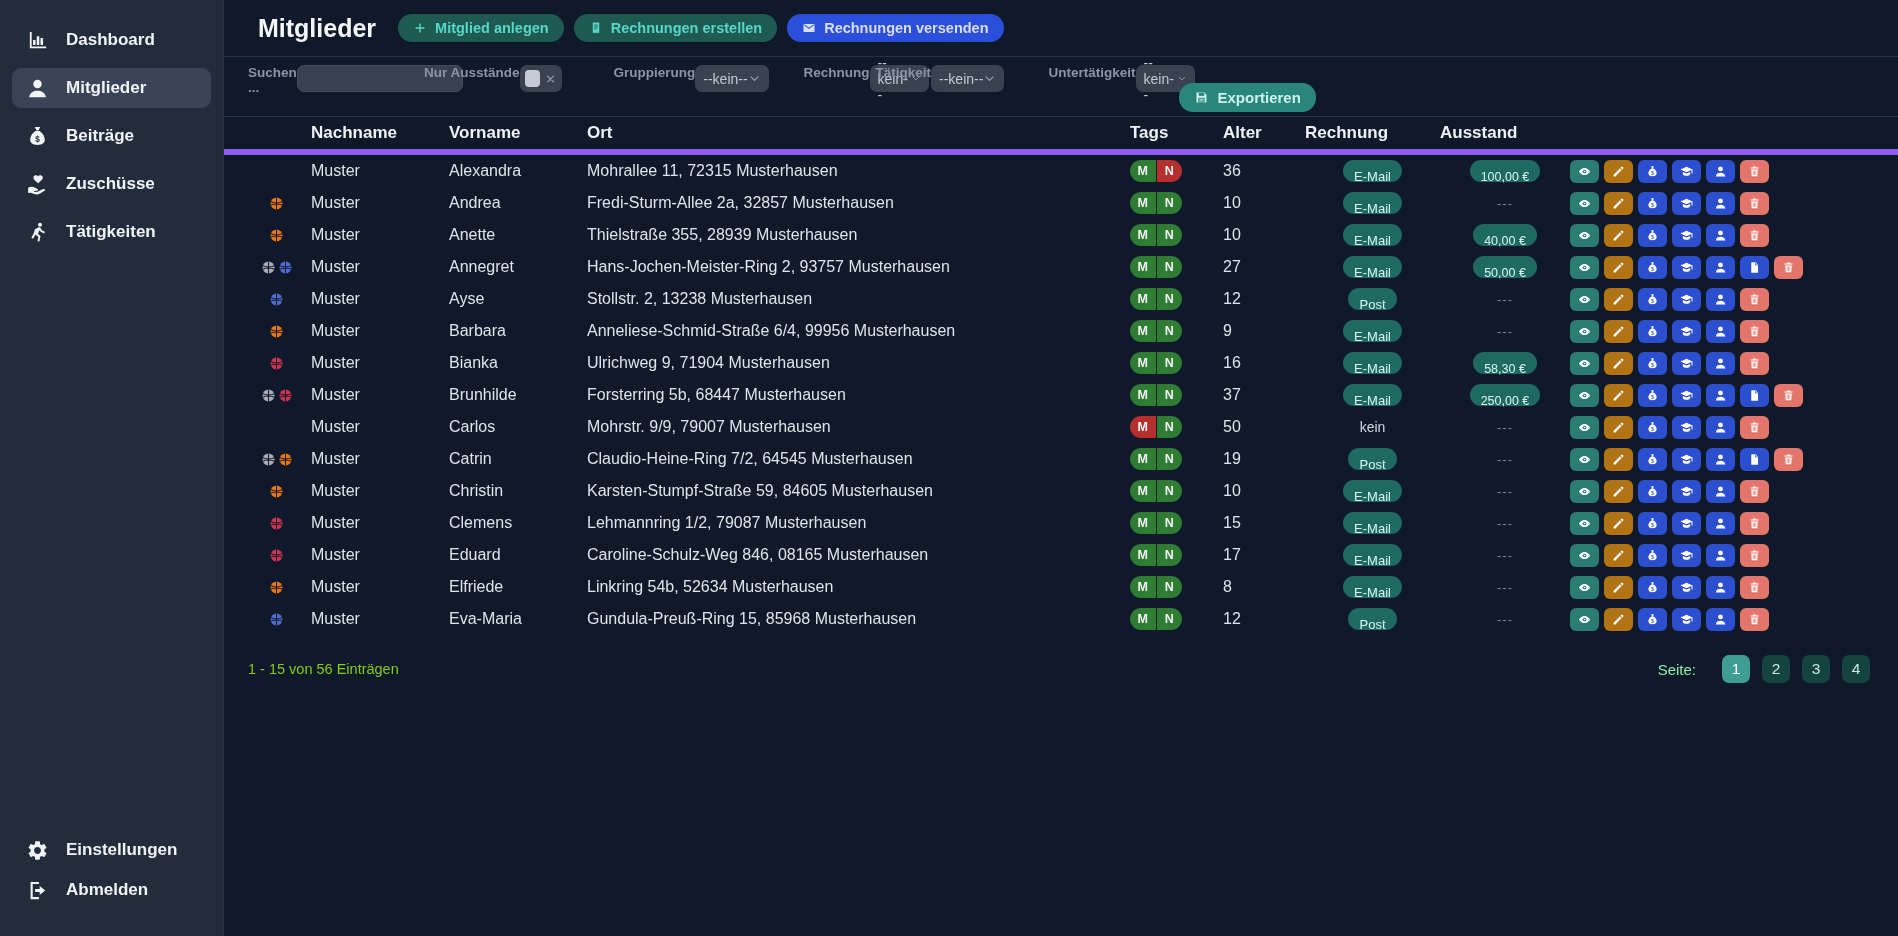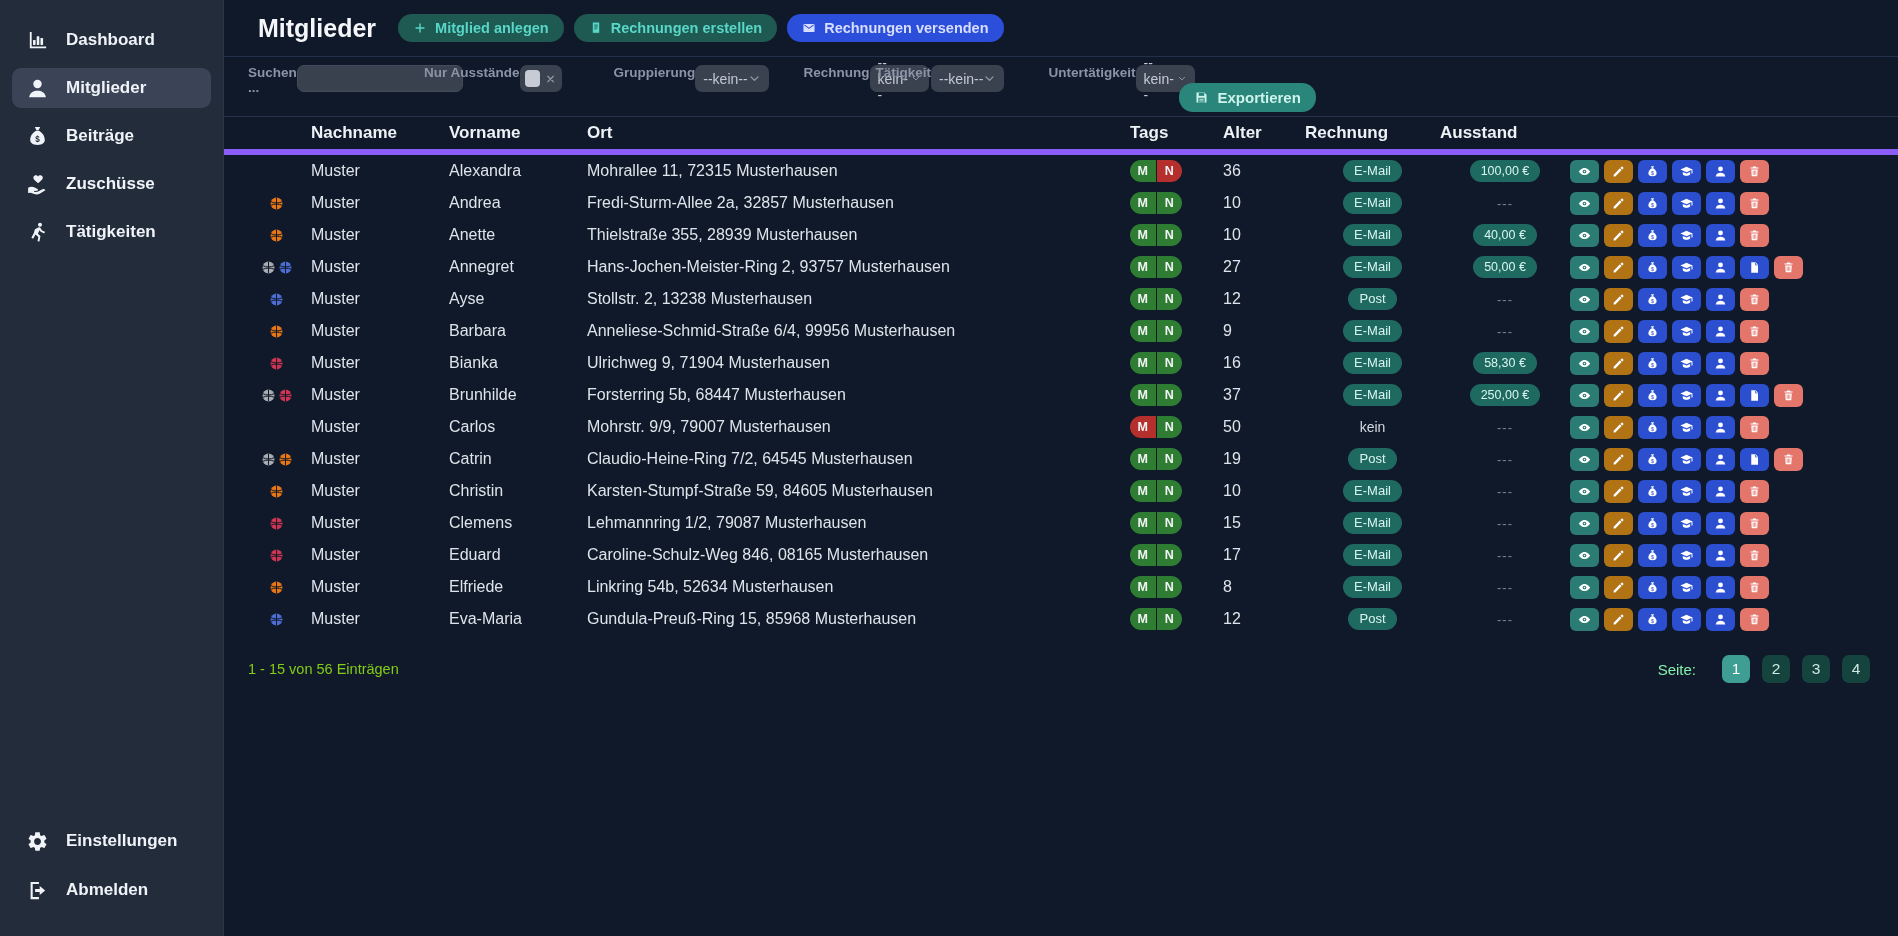--- a/index.html
+++ b/index.html
@@ -11,21 +11,21 @@
   .app { display:flex; width:1898px; height:936px; }
 
   
   .sidebar {
     width:224px; min-width:224px; height:100%;
     background:#222c3b; border-right:1px solid #2b3547;
     display:flex; flex-direction:column; padding:20px 0 26px 0;
     --hole:#222c3b;
   }
   .nav-top { display:flex; flex-direction:column; gap:8px;justify-content:center; }
-  .nav-bottom { margin-top:auto; display:flex; flex-direction:column; gap:9px; }
+  .nav-bottom { margin-top:auto; display:flex; flex-direction:column; }
   .nav-item {
     display:flex; align-items:center; gap:17px;
     height:40px; margin:0 12px; padding:0 14px;
     border-radius:9px; cursor:pointer;
     color:#f0f3f7; font-size:17px; font-weight:700;
   }
   .nav-item.active { background:#3a4456; --hole:#3a4456; }
   .nav-item .icon { width:23px; height:23px; display:inline-flex; }
   .nav-item .icon svg { width:100%; height:100%; }
 
@@ -106,21 +106,21 @@
   .ball svg { width:100%; height:100%; }
   .cell-center { display:flex; justify-content:center; align-items:center; }
   .tagpill { display:flex; gap:1px; width:52px; height:22px; }
   .tag-seg {
     flex:1; font-size:12.5px; font-weight:700; color:#f2f4f7;
     display:flex; align-items:center; justify-content:center;
   }
   .tag-seg:first-child { border-radius:11px 0 0 11px; }
   .tag-seg:last-child { border-radius:0 11px 11px 0; }
   .pill {
-    display:inline-block; padding:0 11px; height:22px; line-height:22px;
+    display:inline-block; padding:6px 11px; height:22px; line-height:22px;
     border-radius:11px; font-size:13px; background:#1e6a61; color:#d9f4ef;
   }
   .pill-sm { font-size:12.5px; }
   .plain-val { font-size:14px; color:#d3d9e1; }
   .dashes { color:#7d8799; letter-spacing:1px; font-size:13px; }
   .cell-actions { display:flex; gap:5px; }
   .abtn {
     width:29px; height:23px; border:none; border-radius:6px; cursor:pointer;
     display:inline-flex; align-items:center; justify-content:center; color:#fff;
   }

